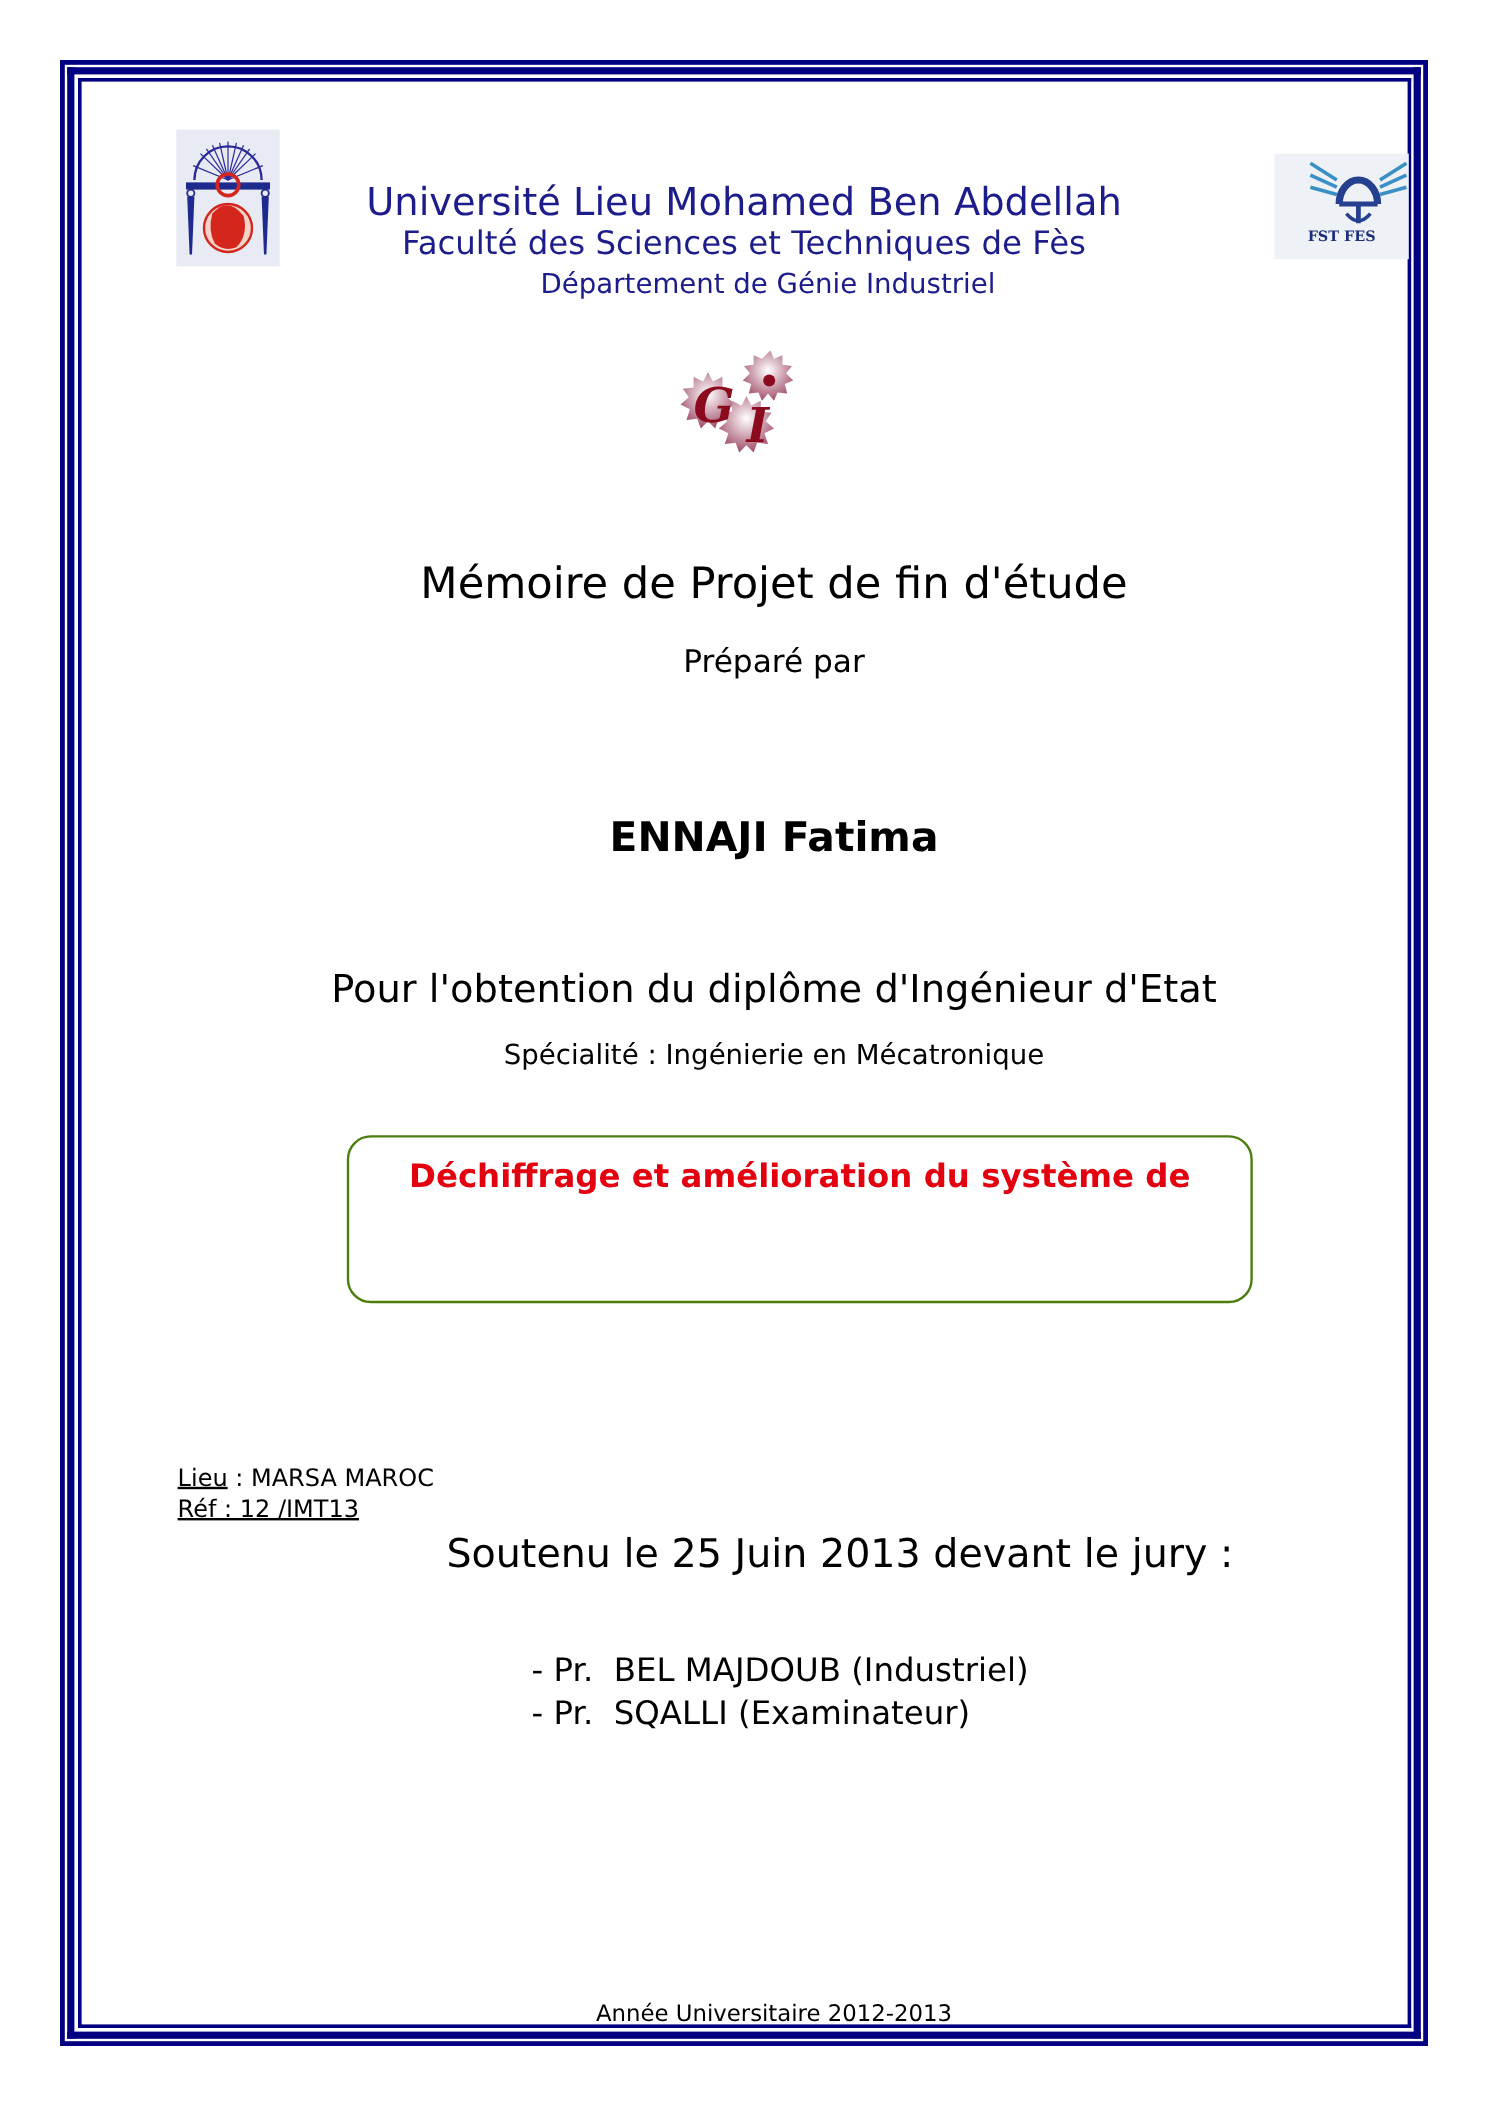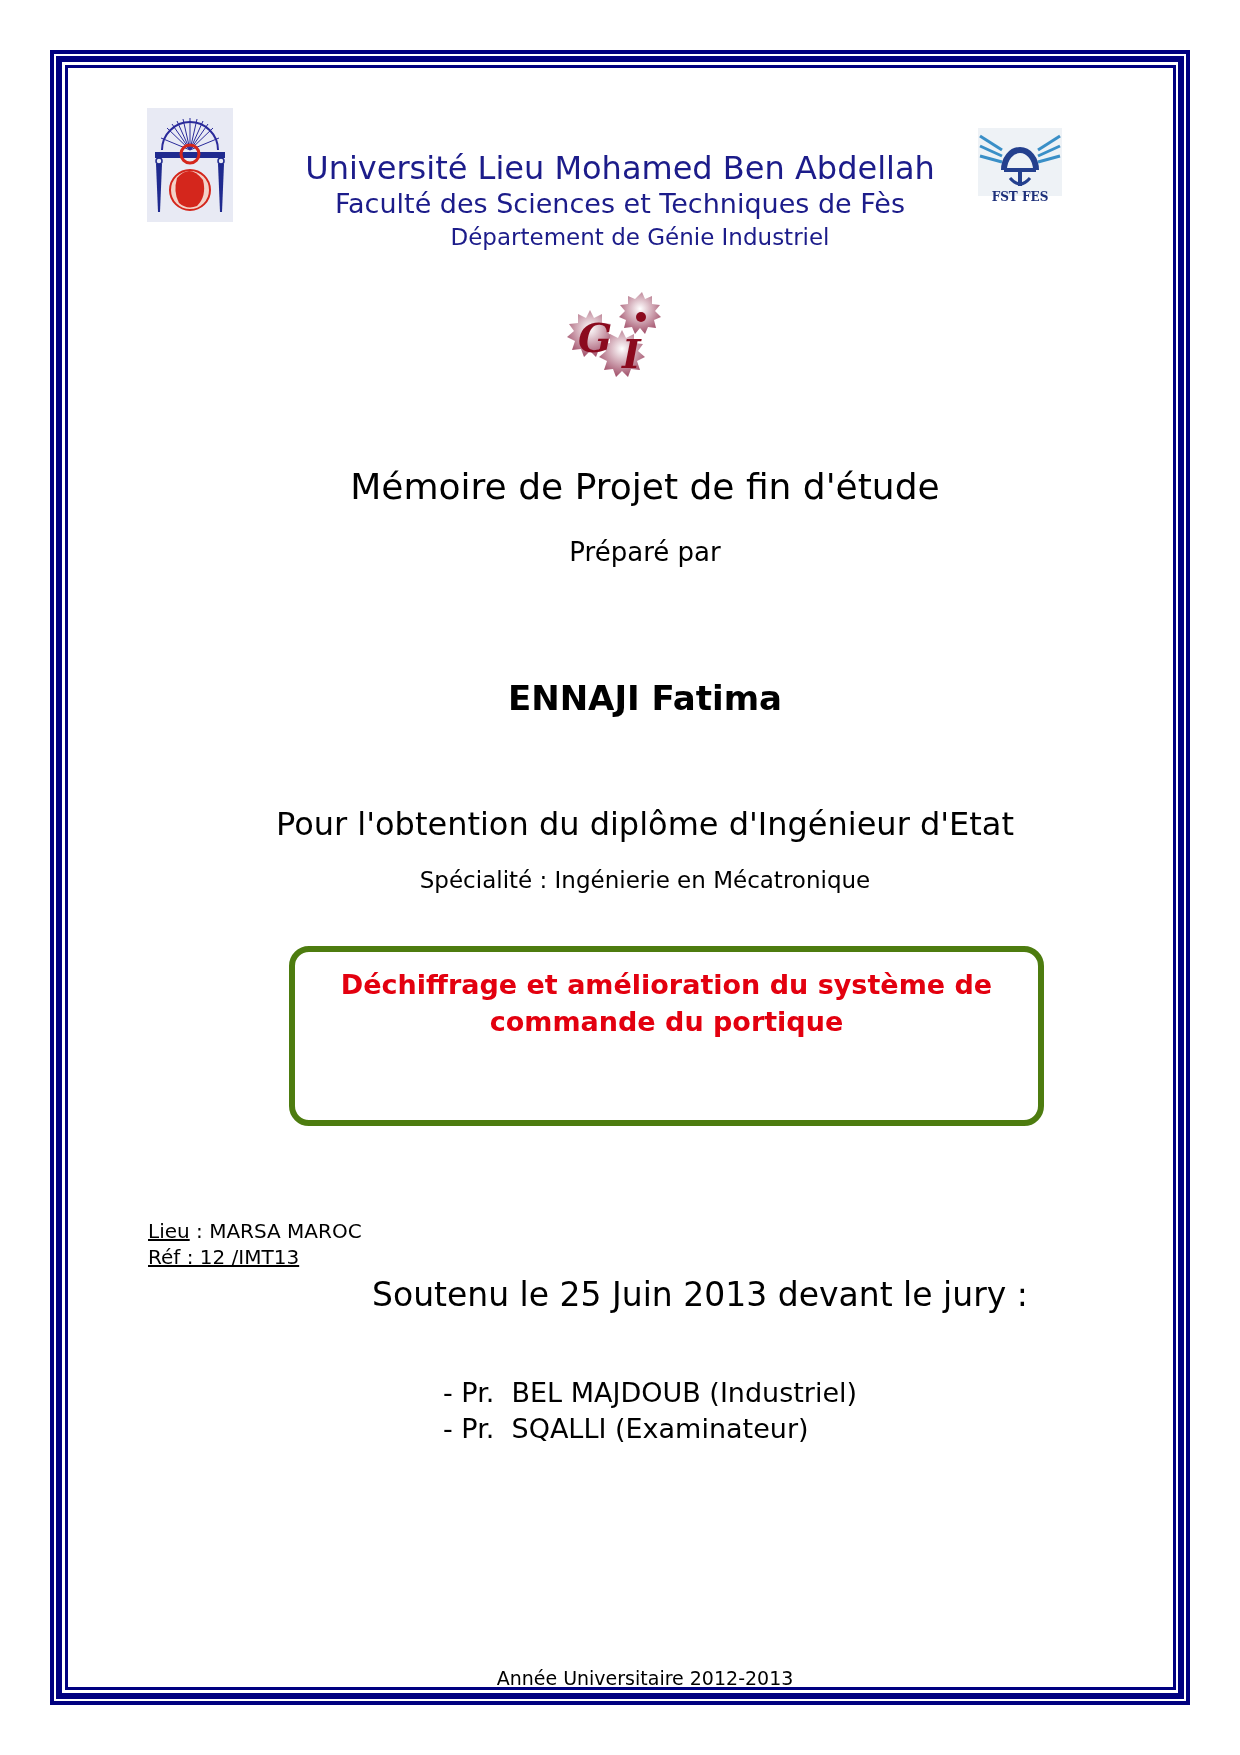--- a/index.html
+++ b/index.html
@@ -3,22 +3,22 @@
 <meta charset="utf-8">
 <style>
   html, body { margin: 0; padding: 0; background: #ffffff; }
   body { width: 1240px; height: 1755px; position: relative; overflow: hidden;
          font-family: "DejaVu Sans", "Liberation Sans", sans-serif; color: #000; }
   .b { position: absolute; background: #000080; }
   .abs { position: absolute; }
   .center { position: absolute; left: 0; width: 1240px; text-align: center; white-space: nowrap; }
   .uni { color: #1c1c8a; }
   .logo-box { position: absolute; }
-  .title-box { position: absolute; left: 289px; top: 946px; width: 755px; height: 180px;
-               border: 6px solid #4d7c0f; border-radius: 20px; box-sizing: border-box; }
+  .title-box { position: absolute; left: 289px; top: 946px; width: 755px; height: 140px;
+               border: 2px solid #4d7c0f; border-radius: 20px; box-sizing: border-box; }
   .title-text { position: absolute; left: 0; right: 0; top: 14px; text-align: center;
                 color: #e3000f; font-weight: bold; font-size: 27px; line-height: 37px; }
   .small { font-size: 20px; line-height: 27px; }
   .u { text-decoration: underline; }
   .jury-line { font-size: 27px; line-height: 35.5px; white-space: pre; }
 </style>
 </head>
 <body>
 
 <div>
@@ -59,21 +59,21 @@
     <path d="M9 56 L15 56 L13 104 L11 104 Z" fill="#1f2a8f"></path>
     <path d="M71 56 L77 56 L75 104 L73 104 Z" fill="#1f2a8f"></path>
     <circle cx="12" cy="53" r="3" fill="none" stroke="#1f2a8f" stroke-width="1.5"></circle>
     <circle cx="74" cy="53" r="3" fill="none" stroke="#1f2a8f" stroke-width="1.5"></circle>
     <circle cx="43" cy="46" r="9" fill="none" stroke="#d4261c" stroke-width="3"></circle>
     <circle cx="43" cy="82" r="20" fill="#f3d2c8" stroke="#d4261c" stroke-width="2"></circle>
     <path d="M30 70 Q43 55 56 72 Q60 88 50 98 Q40 102 32 95 Q26 84 30 70 Z" fill="#d4261c"></path>
   </svg>
 </div>
 
-<div class="logo-box" style="left:978px;top:128px;width:84px;height:68px;background:#eef2f6;">
+<div class="logo-box" style="left:1062px;top:128px;width:84px;height:88px;background:#eef2f6;padding-left:28px;">
   <svg width="84" height="62" viewBox="0 0 84 62">
     <g stroke="#3a8fc7" stroke-width="3">
       <line x1="2" y1="8" x2="24" y2="22"></line>
         <line x1="2" y1="18" x2="24" y2="28"></line>
       <line x1="2" y1="28" x2="24" y2="34"></line>
         <line x1="82" y1="8" x2="60" y2="22"></line>
       <line x1="82" y1="18" x2="60" y2="28"></line>
         <line x1="82" y1="28" x2="60" y2="34"></line>
     </g>
     <path d="M26 42 A16 20 0 0 1 58 42" fill="none" stroke="#24408e" stroke-width="6"></path>
@@ -111,21 +111,20 @@
 <div class="center" style="top:534px;font-size:26px;line-height:36px;left:0;width:1290px;">Préparé par</div>
 
 <div class="center" style="top:674px;font-size:34px;line-height:48px;font-weight:bold;left:0;width:1290px;">ENNAJI Fatima</div>
 
 <div class="center" style="top:802px;font-size:32px;line-height:44px;left:0;width:1290px;">Pour l'obtention du diplôme d'Ingénieur d'Etat</div>
 <div class="center" style="top:864px;font-size:23px;line-height:32px;left:0;width:1290px;">Spécialité : Ingénierie en Mécatronique</div>
 
 <div class="title-box">
   <div class="title-text">
     <div>Déchiffrage et amélioration du système de</div>
-    <div>commande du portique</div>
   </div>
 </div>
 
 <div class="abs small" style="left:148px;top:1218px;">
   <span class="u">Lieu</span><span> : MARSA MAROC</span>
 </div>
 <div class="abs small u" style="left:148px;top:1244px;">Réf : 12 /IMT13</div>
 
 <div class="abs" style="left:372px;top:1276px;font-size:33px;line-height:38px;white-space:nowrap;">Soutenu le 25 Juin 2013 devant le jury :</div>
 

